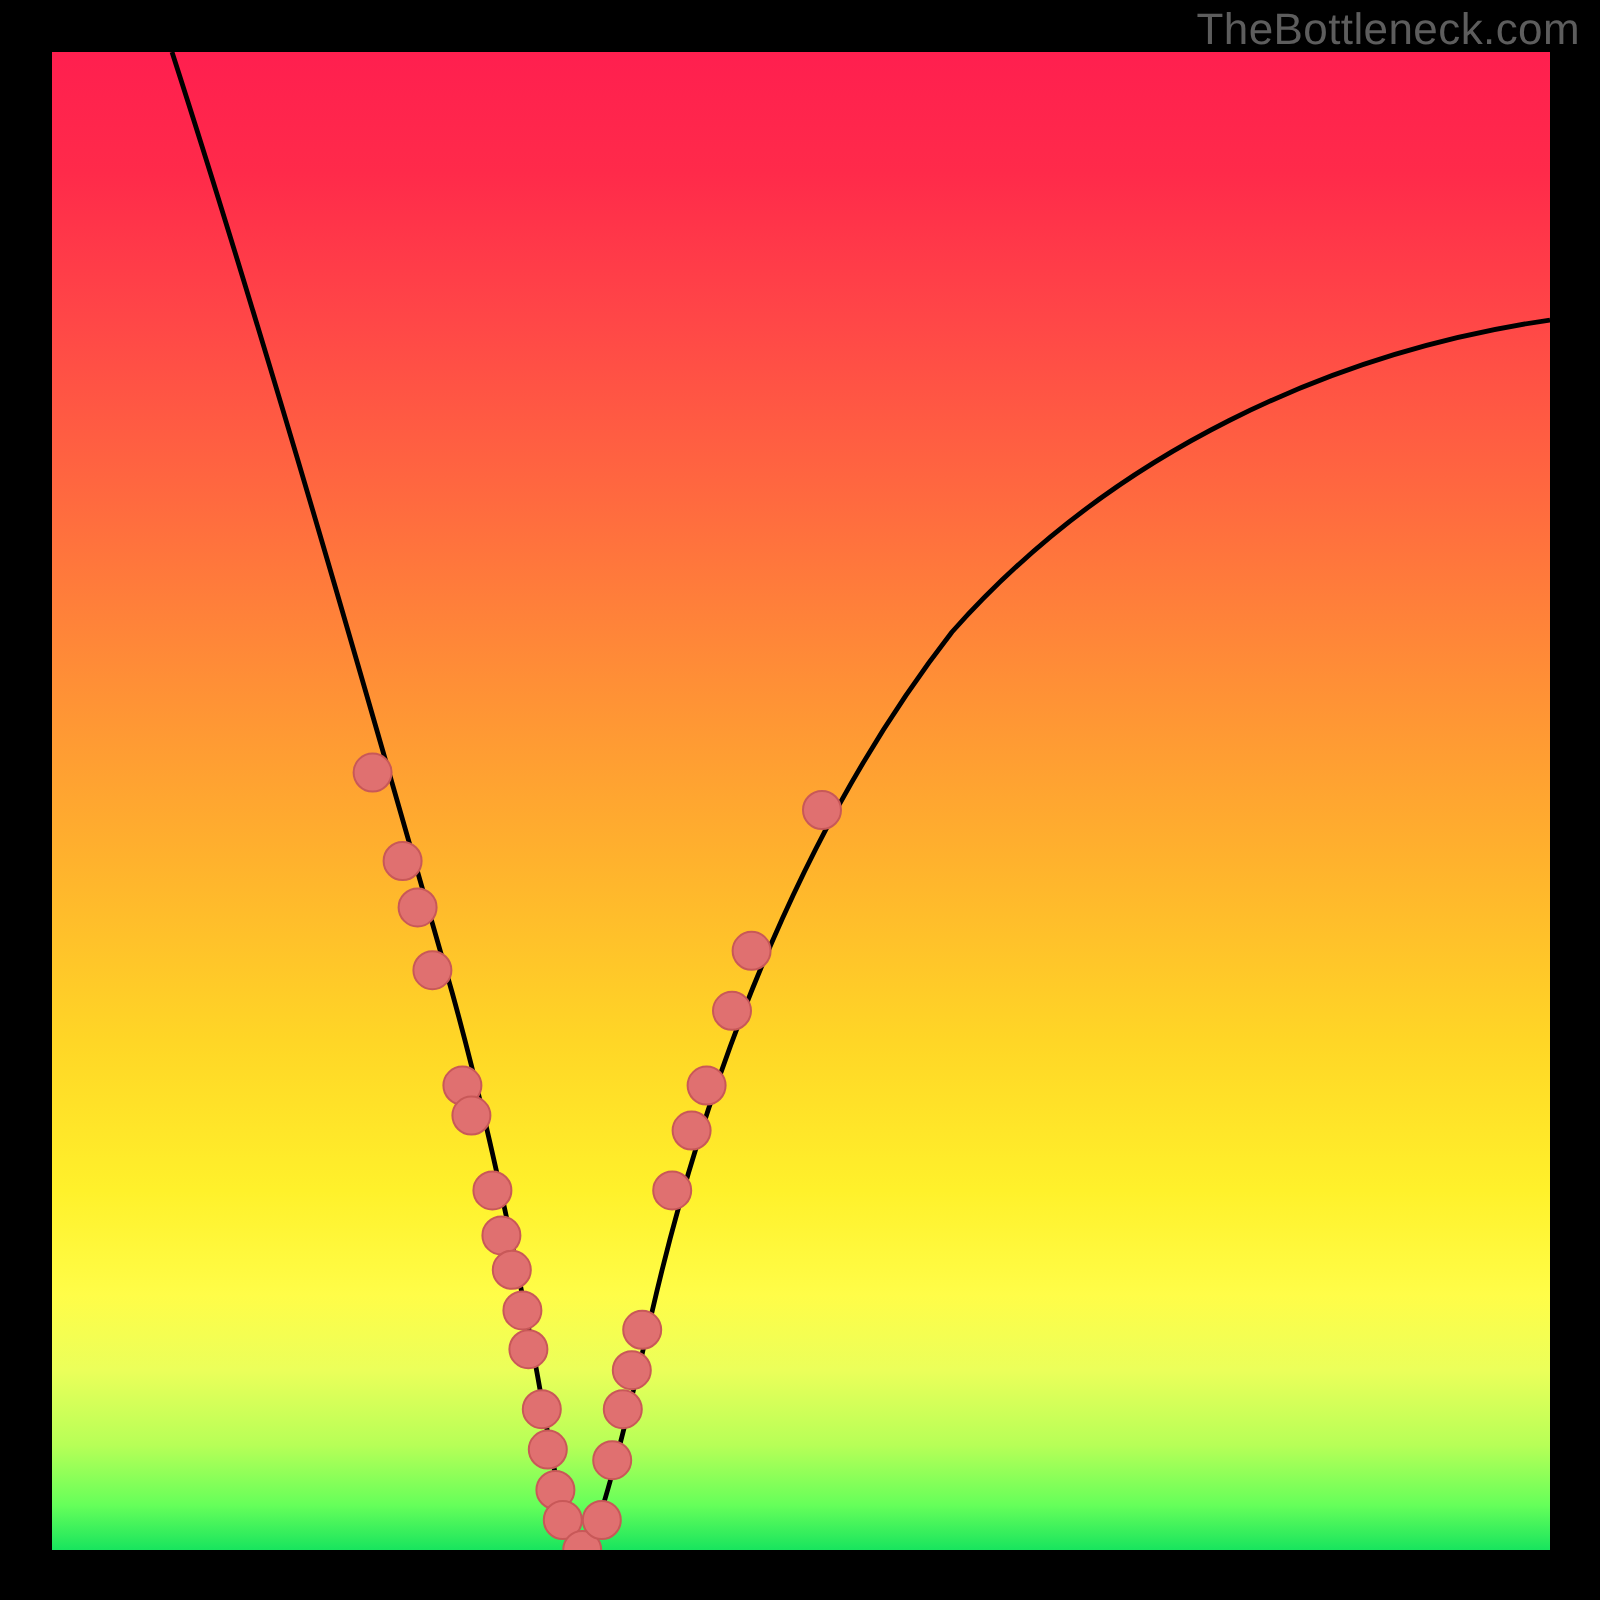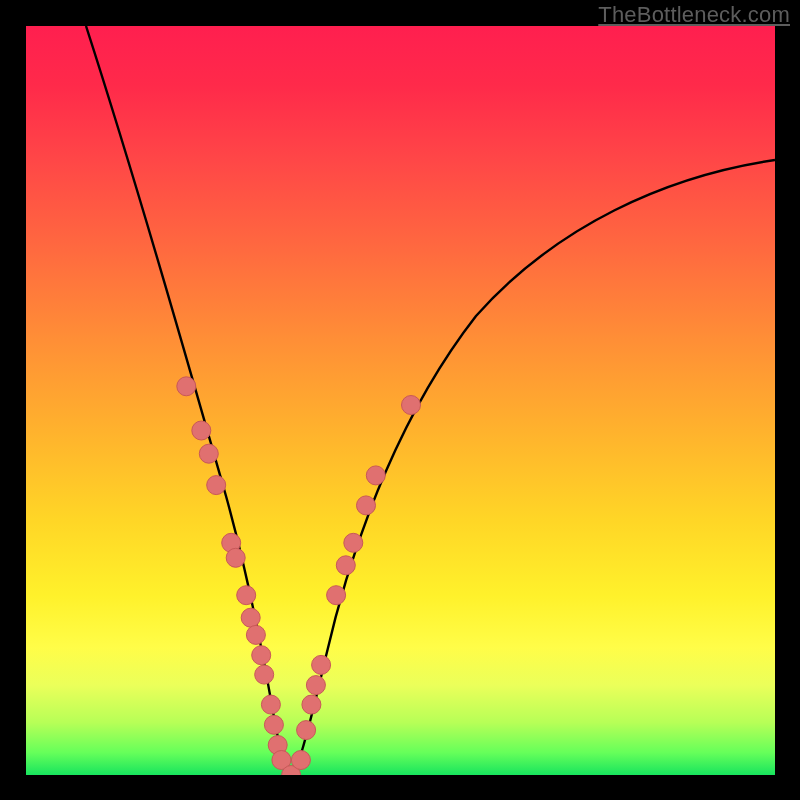--- a/index.html
+++ b/index.html
@@ -47,21 +47,20 @@
   }
   .watermark {
     position: absolute;
     top: 2px;
     right: 10px;
     color: #5d5d5d;
     font-size: 22px;
     font-weight: 500;
     letter-spacing: 0.2px;
     user-select: none;
-    text-decoration: underline;
   }
 </style>
 </head>
 <body>
 
 <div class="watermark">TheBottleneck.com</div>
 
 <div class="frame">
   <div class="gradient-bg"></div>
   <svg class="curve-svg" viewBox="0 0 749 749" preserveAspectRatio="none">

